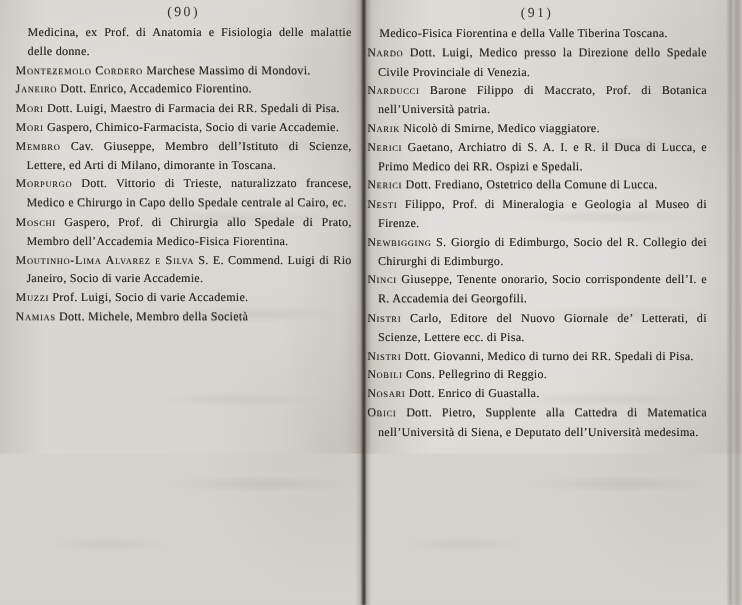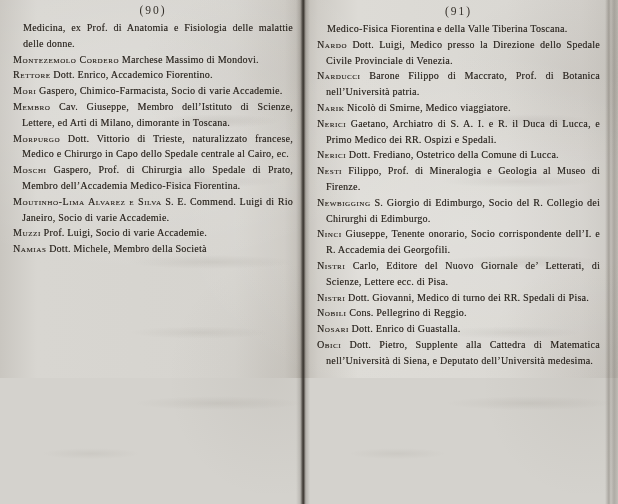--- a/index.html
+++ b/index.html
@@ -13,21 +13,21 @@
     background:
       radial-gradient(380px 240px at 22% 28%, rgba(255,255,255,0.20), transparent 70%),
       radial-gradient(420px 260px at 75% 60%, rgba(255,255,255,0.16), transparent 70%),
       linear-gradient(90deg,
         #c9c6c0 0%, #d8d6d1 6%, #d6d4cf 38%, #cdcac4 46%,
         #bdb9b2 48.8%, #cfccc6 51.5%, #dddbd6 58%, #dad8d3 82%,
         #d2cfca 94%, #c8c5bf 100%);
   }
   .page{position:absolute;top:0;height:504px;}
   .page-left{left:0;width:303px;}
-  .page-right{left:303px;width:315px;}
+  .page-right{left:292px;width:315px;}
   .page-inner{position:relative;z-index:2;}
   .page-left .page-inner{padding:3px 10px 0 13px;}
   .page-right .page-inner{padding:4px 18px 0 14px;}
   .pagenum{
     text-align:center;font-size:11.5px;letter-spacing:2px;
     color:#35302a;margin:1px 0 4px 0;
   }
   .entry{
     margin:0;
     font-size:10px;line-height:15.8px;letter-spacing:0.25px;
@@ -74,21 +74,22 @@
 
 <div class="spread">
 
   <div class="page page-left">
     <div class="texture"></div>
     <div class="page-inner">
       <div class="pagenum">(90)</div>
       <div class="entries">
           <p class="entry continuation">Medicina, ex Prof. di Anatomia e Fisiologia delle malattie delle donne.</p>
           <p class="entry"><span class="sc">Montezemolo Cordero</span> Marchese Massimo di Mon­dovi.</p>
-          <p class="entry"><span class="sc">Rettore</span> Dott. Enrico, Accademico Fiorentino.</p>
+          <p class="entry"><span class="sc">Janeiro</span> Dott. Enrico, Accademico Fiorentino.</p>
+          <p class="entry"><span class="sc">Mori</span> Dott. Luigi, Maestro di Farmacia dei RR. Spedali di Pisa.</p>
           <p class="entry"><span class="sc">Mori</span> Gaspero, Chimico-Farmacista, Socio di varie Accademie.</p>
           <p class="entry"><span class="sc">Membro</span> Cav. Giuseppe, Membro dell’Istituto di Scienze, Lettere, ed Arti di Milano, dimo­rante in Toscana.</p>
           <p class="entry"><span class="sc">Morpurgo</span> Dott. Vittorio di Trieste, naturalizzato francese, Medico e Chirurgo in Capo dello Spedale centrale al Cairo, ec.</p>
           <p class="entry"><span class="sc">Moschi</span> Gaspero, Prof. di Chirurgia allo Spedale di Prato, Membro dell’Accademia Medico-Fisica Fiorentina.</p>
           <p class="entry"><span class="sc">Moutinho-Lima Alvarez e Silva</span> S. E. Com­mend. Luigi di Rio Janeiro, Socio di varie Accademie.</p>
           <p class="entry"><span class="sc">Muzzi</span> Prof. Luigi, Socio di varie Accademie.</p>
           <p class="entry gap"><span class="sc">Namias</span> Dott. Michele, Membro della Società</p>
         </div>
     </div>
   </div>

